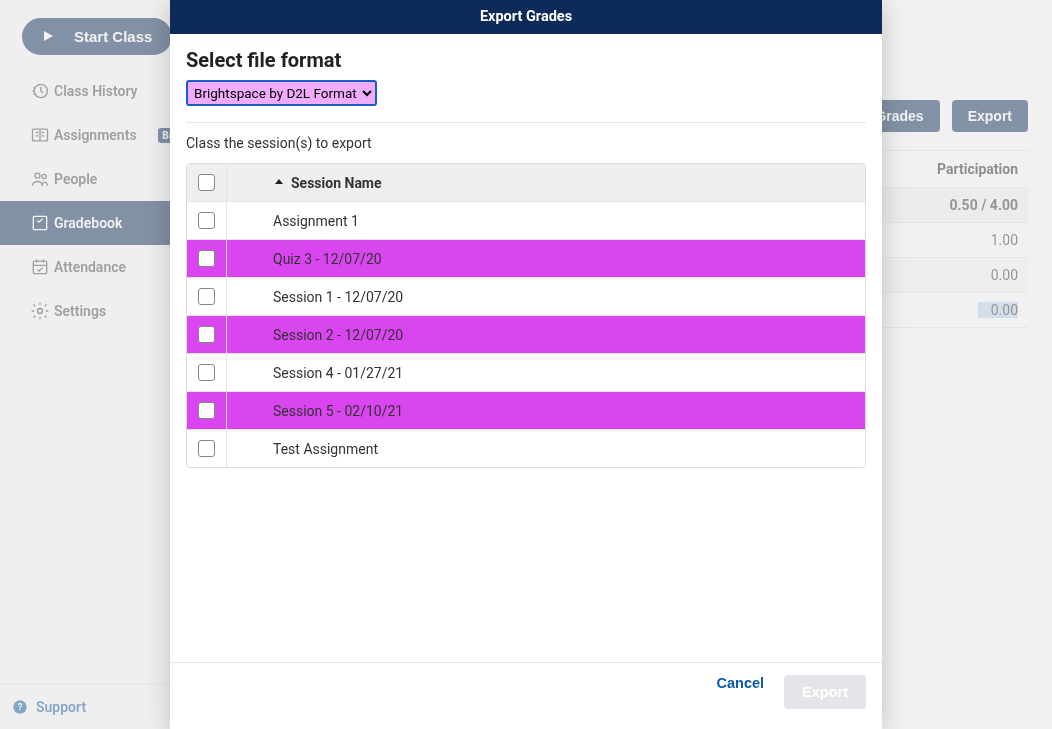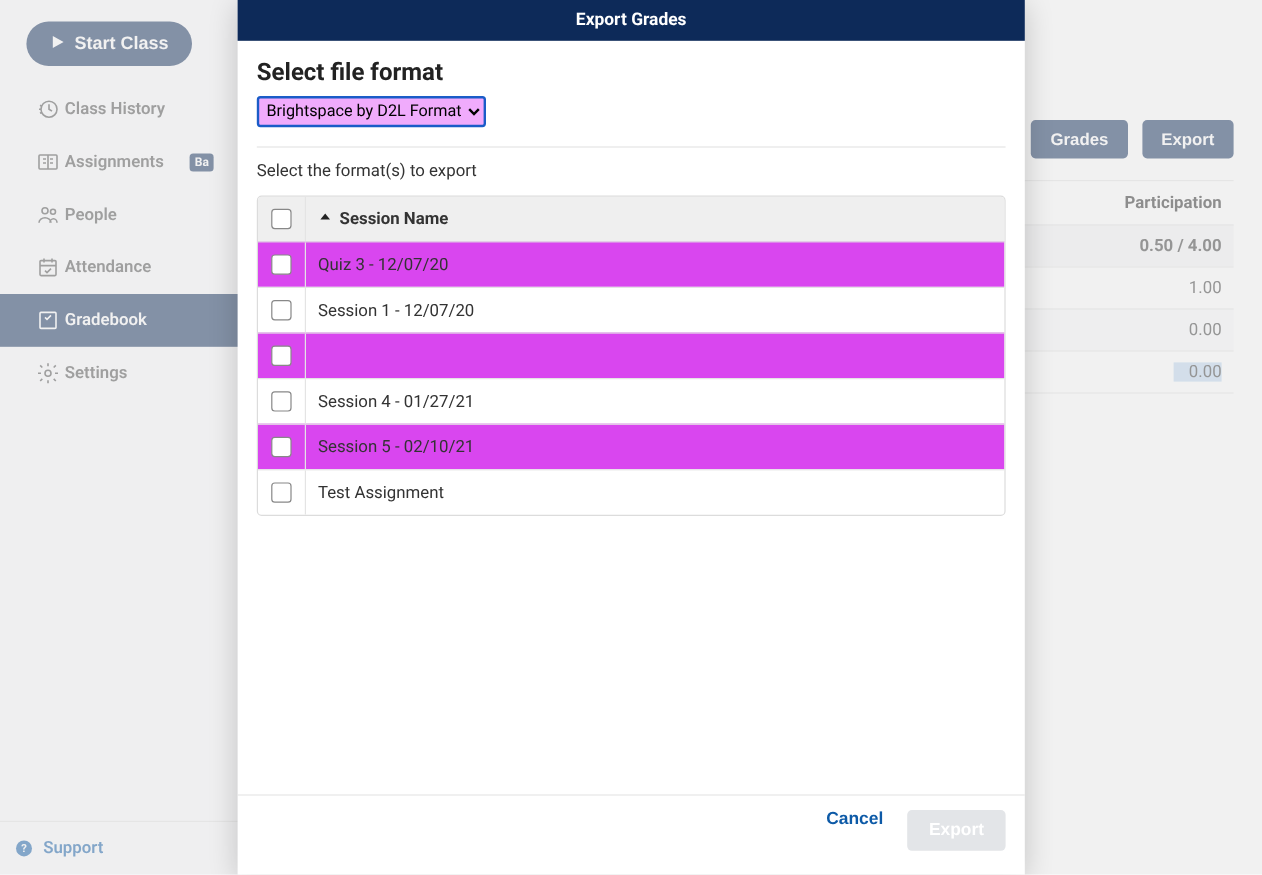--- a/index.html
+++ b/index.html
@@ -35,21 +35,21 @@
     }
     .start-btn-wrap { padding: 0 20px 14px 22px; }
     .start-btn {
       background: #0d2a59;
       color: #fff;
       border: none;
       border-radius: 30px;
       padding: 10px 20px;
       display: flex;
       align-items: center;
-      gap: 8px;
+      gap: 20px;
       font-size: 15px;
       font-weight: 600;
       cursor: pointer;
     }
     .start-btn svg { width: 12px; height: 12px; fill: #fff; }
 
     .nav-item {
       display: flex;
       align-items: center;
       gap: 4px;
@@ -147,21 +147,21 @@
       position: absolute;
       inset: 0;
       background: rgba(230,230,230,0.55);
       display: flex;
       justify-content: center;
       align-items: flex-start;
     }
 
     
     .modal {
-      width: 656px;
+      width: 712px;
       background: #fff;
       display: flex;
       flex-direction: column;
       height: 100%;
       box-shadow: 0 4px 24px rgba(0,0,0,0.2);
     }
     .modal-header {
       background: #0d2a59;
       color: #fff;
       text-align: center;
@@ -199,20 +199,21 @@
     .session-table {
       width: 100%;
       border: 1px solid #dcdcdc;
       border-radius: 4px;
       overflow: hidden;
     }
     .st-row {
       display: flex;
       align-items: center;
       border-top: 1px solid #e4e4e4;
+      gap: 36px;
     }
     .st-row:first-child { border-top: none; }
     .st-row.header { background: #efefef; font-weight: 700; }
     .st-row.alt { background: #d946ef; }
     .st-check {
       width: 40px;
       display: flex;
       justify-content: center;
       align-items: center;
       padding: 10px 0;
@@ -308,38 +309,38 @@
           <span class="nav-icon">
             <svg viewBox="0 0 24 24">
                 <circle cx="9" cy="8" r="3"></circle>
                 <circle cx="17" cy="9" r="2.5"></circle>
                 <path d="M3 20c0-3 3-5 6-5s6 2 6 5M14 20c0-2 1.5-4 3.5-4s3.5 2 3.5 4"></path>
               </svg>
           </span>
           <span class="nav-label">People</span>
         </div>
 
+        <div class="nav-item active">
+          <span class="nav-icon">
+            <svg viewBox="0 0 24 24">
+                <rect x="4" y="4" width="16" height="16" rx="1"></rect>
+                <path d="M9 9l2 2 4-4"></path>
+              </svg>
+          </span>
+          <span class="nav-label">Gradebook</span>
+        </div>
+
         <div class="nav-item">
           <span class="nav-icon">
             <svg viewBox="0 0 24 24">
                 <rect x="4" y="5" width="16" height="15" rx="1"></rect>
                 <path d="M4 10h16M8 3v4M16 3v4M9 15l2 2 4-4"></path>
               </svg>
           </span>
           <span class="nav-label">Attendance</span>
-        </div>
-
-        <div class="nav-item active">
-          <span class="nav-icon">
-            <svg viewBox="0 0 24 24">
-                <rect x="4" y="4" width="16" height="16" rx="1"></rect>
-                <path d="M9 9l2 2 4-4"></path>
-              </svg>
-          </span>
-          <span class="nav-label">Gradebook</span>
         </div>
 
         <div class="nav-item">
           <span class="nav-icon">
             <svg viewBox="0 0 24 24">
                 <circle cx="12" cy="12" r="3"></circle>
                 <path d="M12 2v3M12 19v3M4.2 4.2l2.1 2.1M17.7 17.7l2.1 2.1M2 12h3M19 12h3M4.2 19.8l2.1-2.1M17.7 6.3l2.1-2.1"></path>
               </svg>
           </span>
           <span class="nav-label">Settings</span>
@@ -388,56 +389,67 @@
     <div class="modal-header">Export Grades</div>
 
     <div class="modal-body">
       <div class="field-label">Select file format</div>
       <select class="file-format">
         <option>Brightspace by D2L Format</option>
       </select>
 
       <hr class="modal-divider">
 
-      <div class="sessions-label">Select the format(s) to export</div>
+      <div class="sessions-label">Class the session(s) to export</div>
 
       <div class="session-table">
         <div class="st-row header">
           <div class="st-check">
             <div class="cbox"></div>
           </div>
           <div class="st-name">
             <span class="sort-caret">
               <svg viewBox="0 0 12 12">
                   <path d="M6 3l4 5H2z"></path>
                 </svg>
             </span>
             <span>Session Name</span>
           </div>
         </div>
 
+        <div class="st-row">
+          <div class="st-check">
+              <div class="cbox"></div>
+            </div>
+          <div class="st-name">
+              <span>Assignment 1</span>
+            </div>
+        </div>
         <div class="st-row alt">
           <div class="st-check">
               <div class="cbox"></div>
             </div>
           <div class="st-name">
               <span>Quiz 3 - 12/07/20</span>
             </div>
         </div>
         <div class="st-row">
           <div class="st-check">
               <div class="cbox"></div>
             </div>
           <div class="st-name">
               <span>Session 1 - 12/07/20</span>
             </div>
         </div>
         <div class="st-row alt">
           <div class="st-check">
               <div class="cbox"></div>
+            </div>
+          <div class="st-name">
+              <span>Session 2 - 12/07/20</span>
             </div>
         </div>
         <div class="st-row">
           <div class="st-check">
               <div class="cbox"></div>
             </div>
           <div class="st-name">
               <span>Session 4 - 01/27/21</span>
             </div>
         </div>

